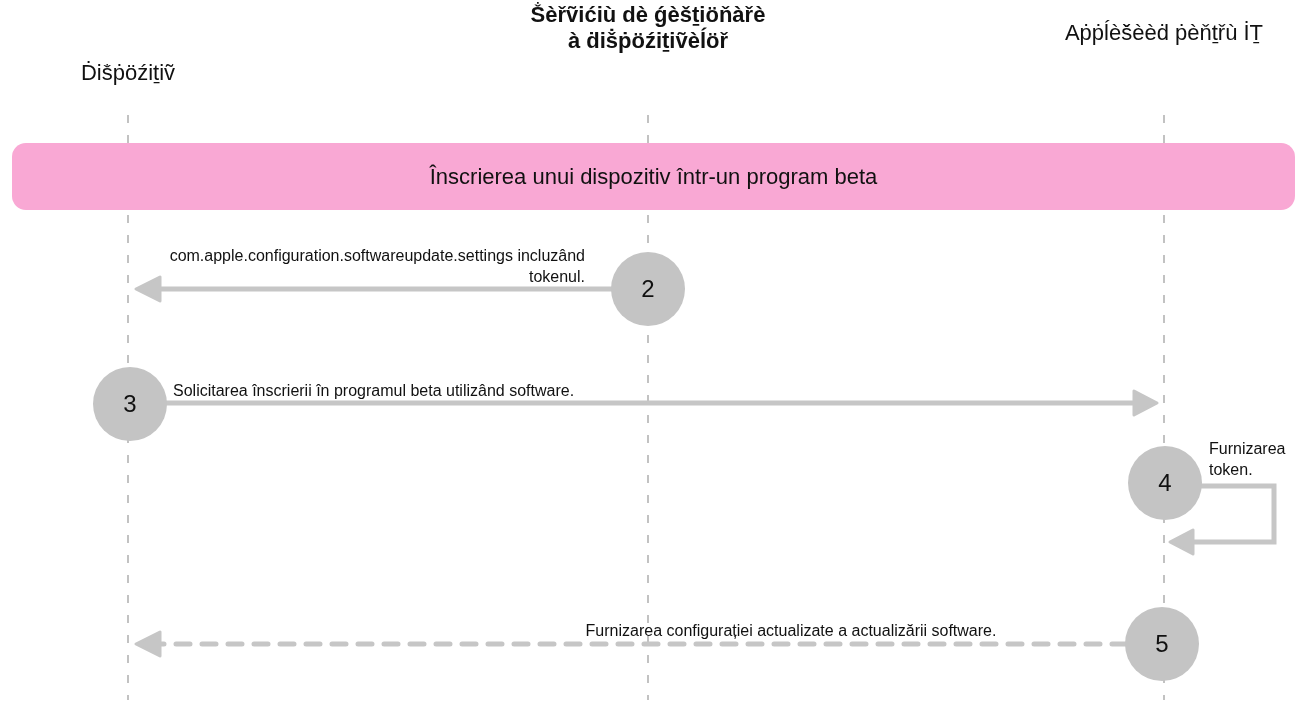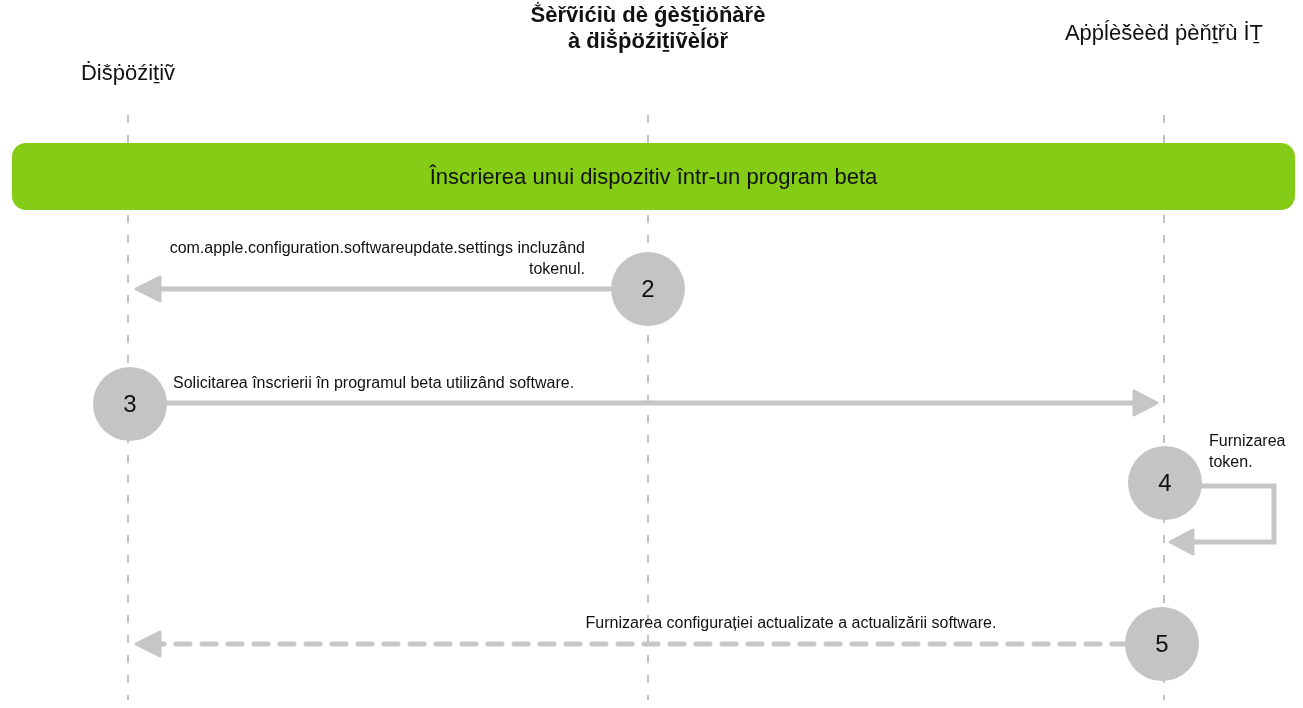--- a/index.html
+++ b/index.html
@@ -4,23 +4,23 @@
   <style>
     html, body { margin: 0; padding: 0; background: #ffffff; }
     body { width: 1303px; height: 708px; position: relative; overflow: hidden;
            font-family: "Liberation Sans", "DejaVu Sans", sans-serif; color: #111; }
     .actor { position: absolute; text-align: center; font-size: 22px; line-height: 26px; color: #111; }
     #actor-device { left: 28px; top: 60px; width: 200px; }
     #actor-mdm { left: 528px; top: 2px; width: 240px; font-weight: bold; }
     #actor-as { left: 1064px; top: 20px; width: 200px; }
     svg.diagram { position: absolute; left: 0; top: 0; }
     .banner { position: absolute; left: 12px; top: 143px; width: 1283px; height: 67px;
-              background: #84cc16; border-radius: 14px; display: flex; align-items: center; justify-content: center;
+              background: #f9a8d4; border-radius: 14px; display: flex; align-items: center; justify-content: center;
               font-size: 22px; color: #111; }
-    .label { position: absolute; font-size: 16px; line-height: 21px; color: #111; }
+    .label { position: absolute; font-size: 16px; line-height: 21px; color: #111; margin-top: 8px; }
     #msg2 { left: 140px; top: 237px; width: 445px; text-align: right; }
     #msg3 { left: 173px; top: 372px; white-space: nowrap; }
     #msg4 { left: 1209px; top: 430px; width: 95px; }
     #msg5 { left: 492px; top: 612px; width: 598px; text-align: center; white-space: nowrap; }
     .step { position: absolute; width: 74px; height: 74px; border-radius: 50%; background: #c4c4c4;
             display: flex; align-items: center; justify-content: center; font-size: 24px; color: #111; }
     #step2 { left: 611px; top: 252px; }
     #step3 { left: 93px; top: 367px; }
     #step4 { left: 1128px; top: 446px; }
     #step5 { left: 1125px; top: 607px; }

